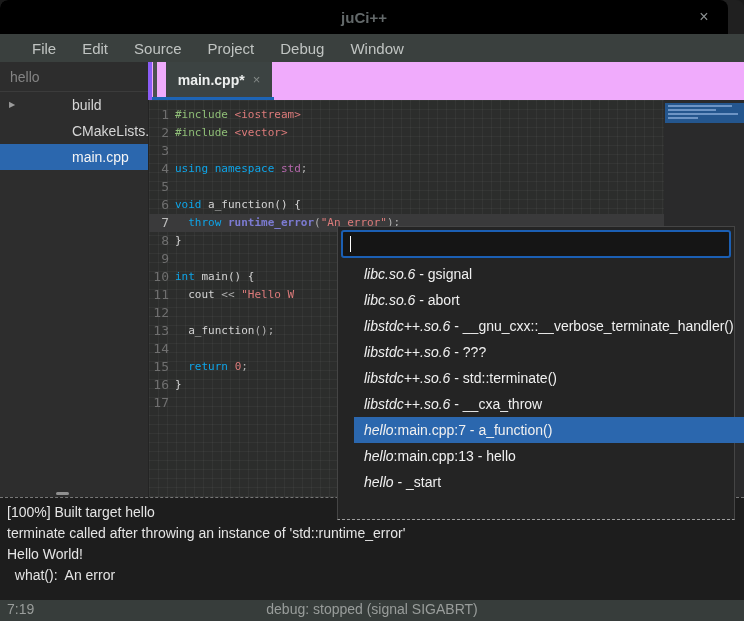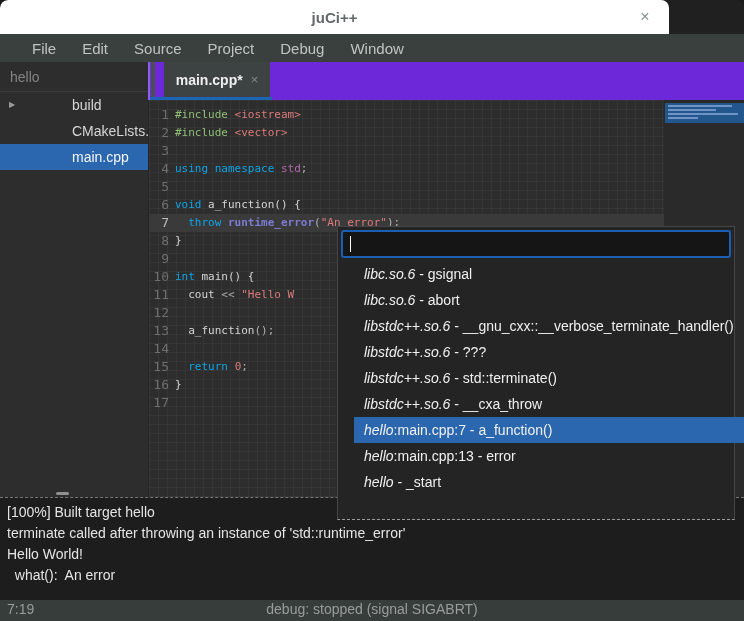--- a/index.html
+++ b/index.html
@@ -6,22 +6,22 @@
   html,body { background:#1a1a1a; }
   body { font-family:"Liberation Sans", sans-serif; }
 
   #window {
     position:relative; width:744px; height:621px; overflow:hidden;
     background:#202020; border-radius:8px 8px 0 0;
   }
 
   
   .titlebar {
-    position:absolute; left:0; top:0; width:669px; height:34px;
-    background:#ffffff; border-radius:8px 8px 0 0;
+    position:absolute; left:0; top:0; width:728px; height:34px;
+    background:#000000; border-radius:8px 8px 0 0;
     display:flex; align-items:center; justify-content:center;
   }
   .titlebar .title { color:#63696a; font-size:15px; font-weight:bold; }
   .titlebar .close {
     position:absolute; right:14px; top:7px; width:20px; height:20px;
     color:#8b9091; font-size:16px; line-height:20px; text-align:center; cursor:pointer;
   }
 
   
   .menubar {
@@ -46,21 +46,21 @@
   .tree-row .tree-label { position:absolute; left:28px; top:0; white-space:nowrap;margin-left:44px; }
   .tree-row.selected { background:#2b67ae; color:#f5f5f5; }
   .sidebar-hscroll {
     position:absolute; left:56px; bottom:2px; width:13px; height:3px;
     background:#909090; border-radius:2px;
   }
 
   
   .tabbar {
     position:absolute; left:148px; top:62px; width:596px; height:38px;
-    background:#6d28d9; border-left:2px solid #8b5cf6;text-decoration:underline;
+    background:#f0abfc; border-left:4px solid #8b5cf6;text-decoration:underline;
   }
   .tab-sliver { position:absolute; left:1px; top:0; width:4px; height:35px; background:#4c514f; }
   .tab {
     position:absolute; left:14px; top:0; width:106px; height:35px; background:#3c4342;
     display:flex; align-items:center; justify-content:center; cursor:pointer;
   }
   .tab .tab-label { color:#edefee; font-size:14px; font-weight:bold; }
   .tab .tab-close { color:#858b89; font-size:13px; margin-left:8px; cursor:pointer; }
   .tab-underline { position:absolute; left:0; top:35px; width:122px; height:3px; background:#1d64b5; }
 
@@ -229,21 +229,21 @@
       <div class="popup-caret"></div>
     </div>
     <div class="popup-list" id="popup-list">
         <div class="popup-row"><span class="mod">libc.so.6</span><span class="sym"> - gsignal</span></div>
         <div class="popup-row"><span class="mod">libc.so.6</span><span class="sym"> - abort</span></div>
         <div class="popup-row"><span class="mod">libstdc++.so.6</span><span class="sym"> - __gnu_cxx::__verbose_terminate_handler()</span></div>
         <div class="popup-row"><span class="mod">libstdc++.so.6</span><span class="sym"> - ???</span></div>
         <div class="popup-row"><span class="mod">libstdc++.so.6</span><span class="sym"> - std::terminate()</span></div>
         <div class="popup-row"><span class="mod">libstdc++.so.6</span><span class="sym"> - __cxa_throw</span></div>
         <div class="popup-row selected"><span class="mod">hello</span><span class="loc">:main.cpp:7</span><span class="sym"> - a_function()</span></div>
-        <div class="popup-row"><span class="mod">hello</span><span class="loc">:main.cpp:13</span><span class="sym"> - error</span></div>
+        <div class="popup-row"><span class="mod">hello</span><span class="loc">:main.cpp:13</span><span class="sym"> - hello</span></div>
         <div class="popup-row"><span class="mod">hello</span><span class="sym"> - _start</span></div>
       </div>
   </div>
 
   <div class="pane-sep"></div>
 
   <div class="output" id="output">
       <div class="output-line">[100%] Built target hello</div>
       <div class="output-line">terminate called after throwing an instance of 'std::runtime_error'</div>
       <div class="output-line">Hello World!</div>

